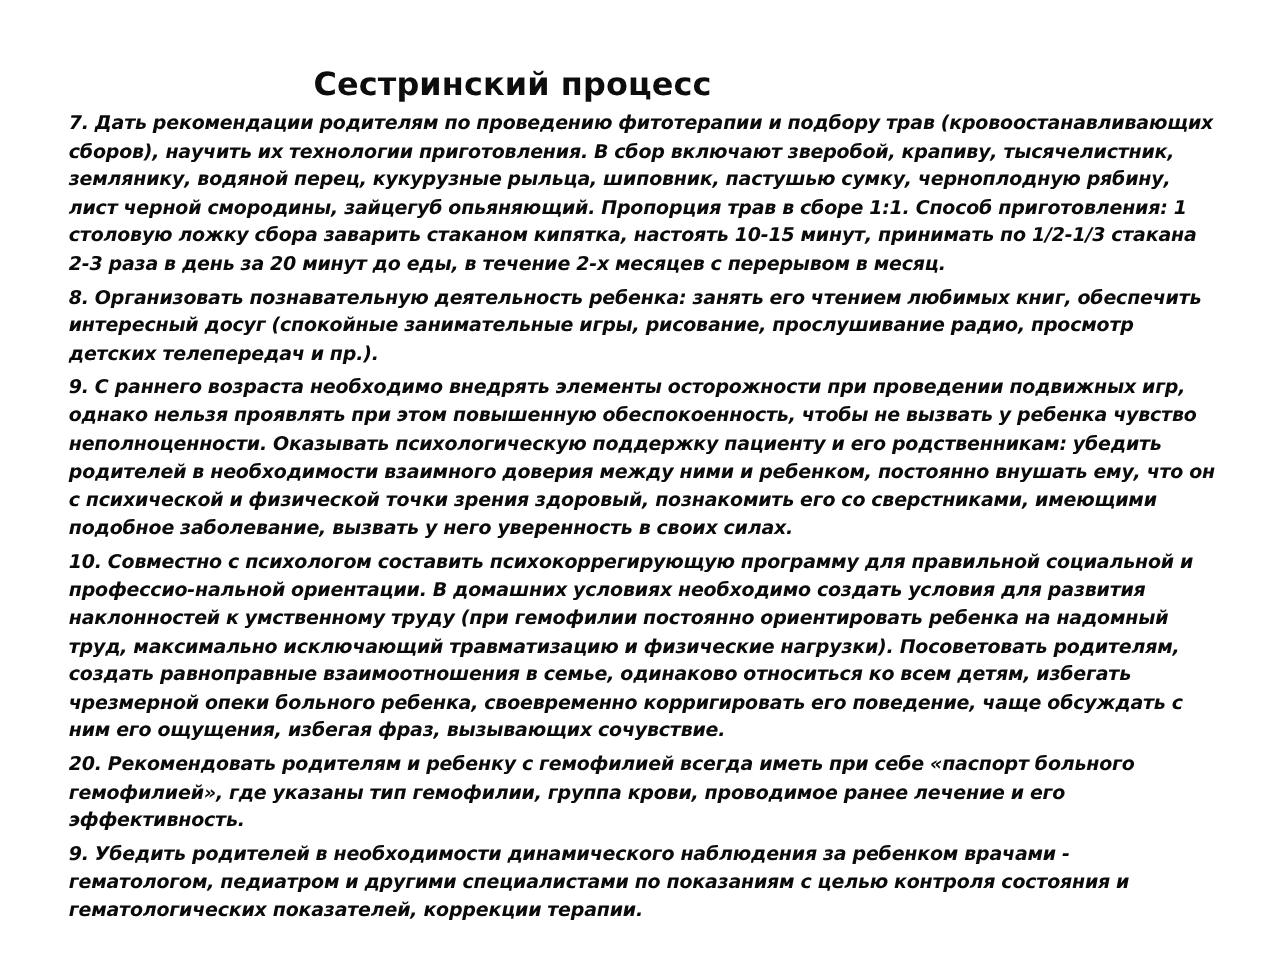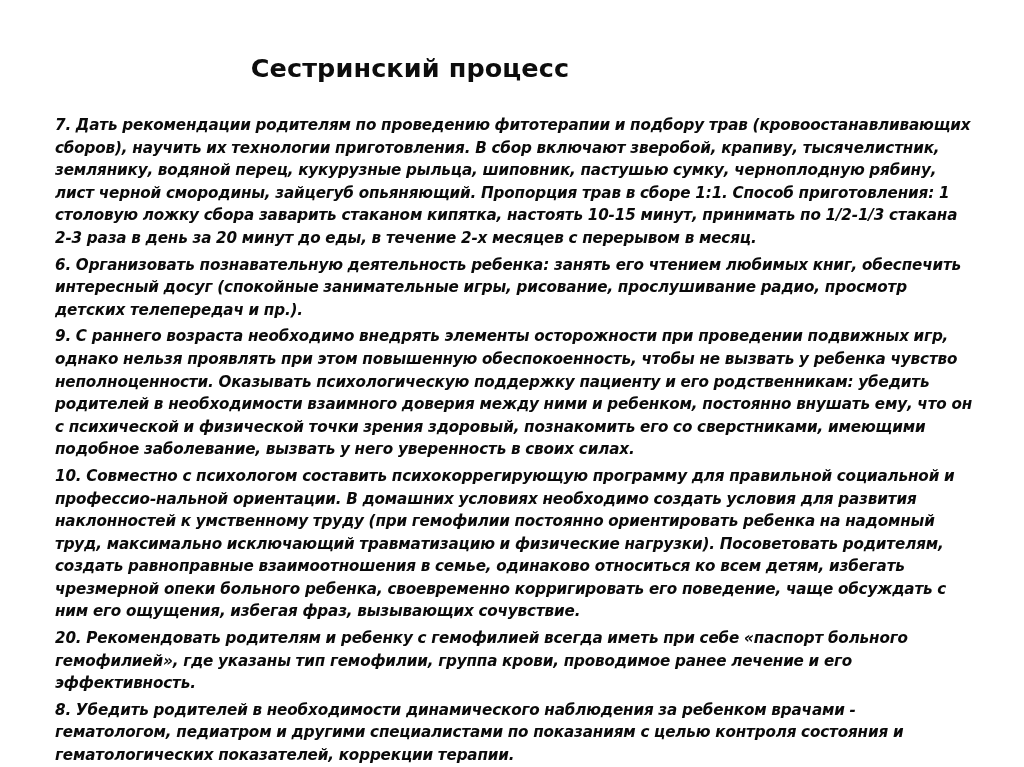--- a/index.html
+++ b/index.html
@@ -30,21 +30,21 @@
     text-align: center;
     font-size: 25.5px;
     font-weight: bold;
     font-style: normal;
     letter-spacing: 0.1px;
     color: #0d0d0d;
     font-family: "DejaVu Sans", "Liberation Sans", sans-serif;
   }
   .body-block {
     position: absolute;
-    top: 114px;
+    top: 87px;
     left: 55px;
     width: 920px;
   }
   .para {
     margin: 0 0 4px 0;
     font-size: 15.2px;
     line-height: 22.6px;
     font-weight: bold;
     font-style: italic;
     text-align: left;
@@ -59,20 +59,20 @@
 </style>
 </head>
 <body>
 
 <div class="slide">
 
   <h1 class="slide-title">Сестринский процесс</h1>
 
   <div class="body-block">
     <p class="para">7. Дать рекомендации родителям по проведению фитотерапии и подбору трав (кровоостанавливающих сборов), научить их технологии приготовления. В сбор включают зверобой, крапиву, тысячелистник, землянику, водяной перец, кукурузные рыльца, шиповник, пастушью сумку, черноплодную рябину, лист черной смородины, зайцегуб опьяняющий. Пропорция трав в сборе 1:1. Способ приготовления: 1 столовую ложку сбора заварить стаканом кипятка, настоять 10-15 минут, принимать по 1/2-1/3 стакана 2-3 раза в день за 20 минут до еды, в течение 2-х месяцев с перерывом в месяц.</p>
-    <p class="para">6. Организовать познавательную деятельность ребенка: занять его чтением любимых книг, обеспечить интересный досуг (спокойные занимательные игры, рисование, прослушивание радио, просмотр детских телепередач и пр.).</p>
+    <p class="para">8. Организовать познавательную деятельность ребенка: занять его чтением любимых книг, обеспечить интересный досуг (спокойные занимательные игры, рисование, прослушивание радио, просмотр детских телепередач и пр.).</p>
     <p class="para">9. С раннего возраста необходимо внедрять элементы осторожности при проведении подвижных игр, однако нельзя проявлять при этом повышенную обеспокоенность, чтобы не вызвать у ребенка чувство неполноценности. Оказывать психологическую поддержку пациенту и его родственникам: убедить родителей в необходимости взаимного доверия между ними и ребенком, постоянно внушать ему, что он с психической и физической точки зрения здоровый, познакомить его со сверстниками, имеющими подобное заболевание, вызвать у него уверенность в своих силах.</p>
     <p class="para">10. Совместно с психологом составить психокоррегирующую программу для правильной социальной и профессио-нальной ориентации. В домашних условиях необходимо создать условия для развития наклонностей к умственному труду (при гемофилии постоянно ориентировать ребенка на надомный труд, максимально исключающий травматизацию и физические нагрузки). Посоветовать родителям, создать равноправные взаимоотношения в семье, одинаково относиться ко всем детям, избегать чрезмерной опеки больного ребенка, своевременно корригировать его поведение, чаще обсуждать с ним его ощущения, избегая фраз, вызывающих сочувствие.</p>
     <p class="para">20. Рекомендовать родителям и ребенку с гемофилией всегда иметь при себе «паспорт больного гемофилией», где указаны тип гемофилии, группа крови, проводимое ранее лечение и его эффективность.</p>
-    <p class="para">8. Убедить родителей в необходимости динамического наблюдения за ребенком врачами - гематологом, педиатром и другими специалистами по показаниям с целью контроля состояния и гематологических показателей, коррекции терапии.</p>
+    <p class="para">9. Убедить родителей в необходимости динамического наблюдения за ребенком врачами - гематологом, педиатром и другими специалистами по показаниям с целью контроля состояния и гематологических показателей, коррекции терапии.</p>
   </div>
 
 </div>
 
 </body></html>

